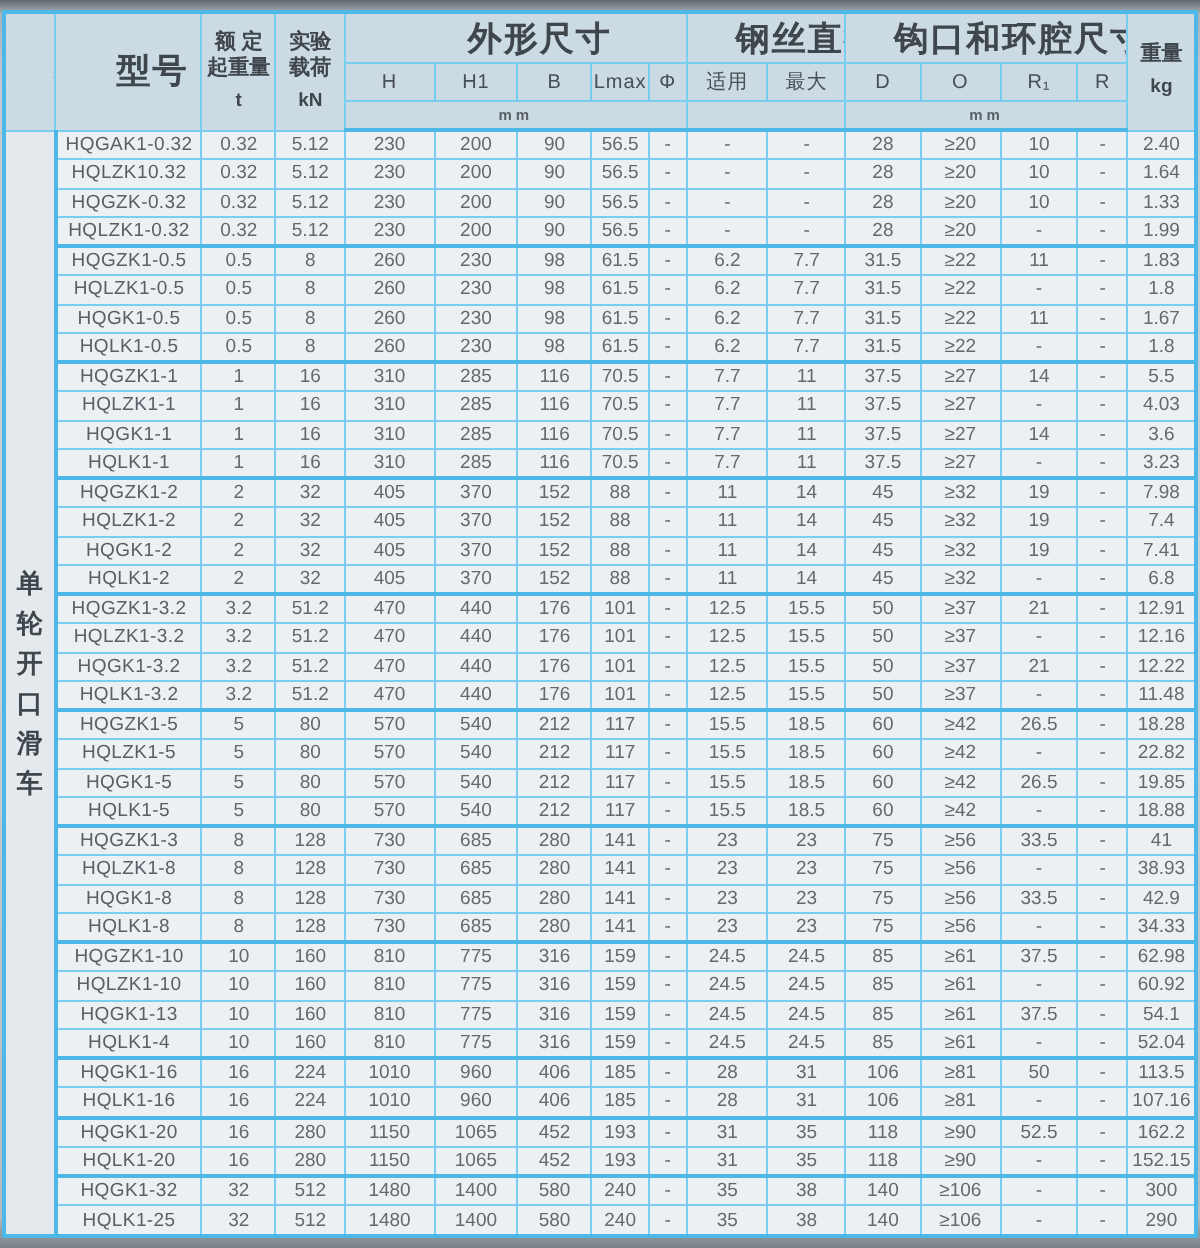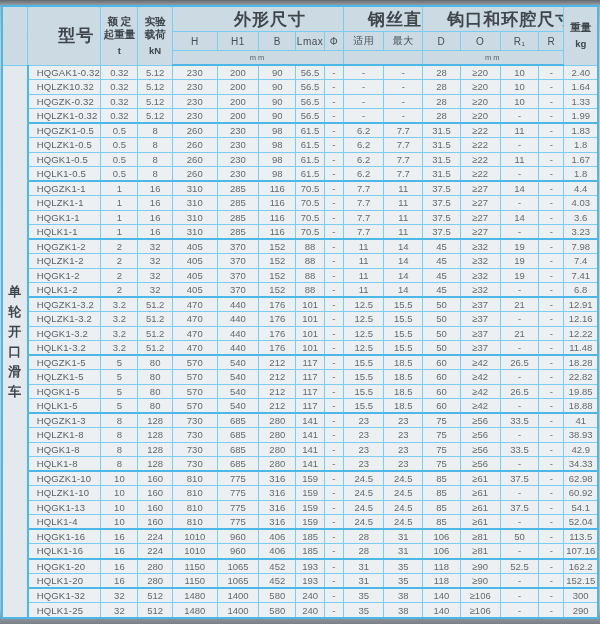--- a/index.html
+++ b/index.html
@@ -13,23 +13,23 @@
         background:#e9edef;border:2px solid #4db8e8;}
   th,td{border:1px solid #7bcdf0;padding:0;text-align:center;vertical-align:middle;
         color:#5a6167;overflow:hidden;white-space:nowrap;}
   thead th{background:#ccdae3;font-weight:bold;color:#3f464c;}
   .grp-title{font-size:17px;letter-spacing:1px;height:24px;padding-left:24px;}
   .sub-lbl{font-size:10px;font-weight:normal;color:#474e54;height:18px;letter-spacing:.5px;}
   .mm-row th{font-size:7.5px;font-weight:normal;color:#5a6167;height:13px;letter-spacing:2px;}
   .stack{font-size:10.5px;line-height:1.25;}
   .unit{font-size:9.5px;font-weight:bold;margin-top:4px;}
   tbody td{font-size:9.5px;background:#ecf0f2;color:#63696f;}
-  tbody td.model{text-align:left;padding-left:8px;letter-spacing:.2px;color:#585f66;}
+  tbody td.model{text-align:center;padding-left:0;letter-spacing:.2px;color:#585f66;}
   tbody tr.group-start td{border-top:2px solid #4db8e8;}
-  thead tr.mm-row th{border-bottom:2px solid #4db8e8;}
+  thead tr.mm-row th{border-bottom:2px solid #4db8e8;font-weight:bold;}
   td.name-cell{background:#e3e9ec;border-right:2px solid #4db8e8;}
   .vname{display:flex;flex-direction:column;align-items:center;justify-content:center;
          gap:7px;font-size:13px;font-weight:bold;color:#3f464c;line-height:1;}
 </style>
 </head>
 <body>
 
 <div class="sheet">
 <table>
   <colgroup>
@@ -252,21 +252,21 @@
           <td>285</td>
           <td>116</td>
           <td>70.5</td>
           <td>-</td>
           <td>7.7</td>
           <td>11</td>
           <td>37.5</td>
           <td>≥27</td>
           <td>14</td>
           <td>-</td>
-          <td>4.4</td>
+          <td>5.5</td>
         </tr>
         <tr>
           <td class="model">HQLZK1-1</td>
           <td>1</td>
           <td>16</td>
           <td>310</td>
           <td>285</td>
           <td>116</td>
           <td>70.5</td>
           <td>-</td>

